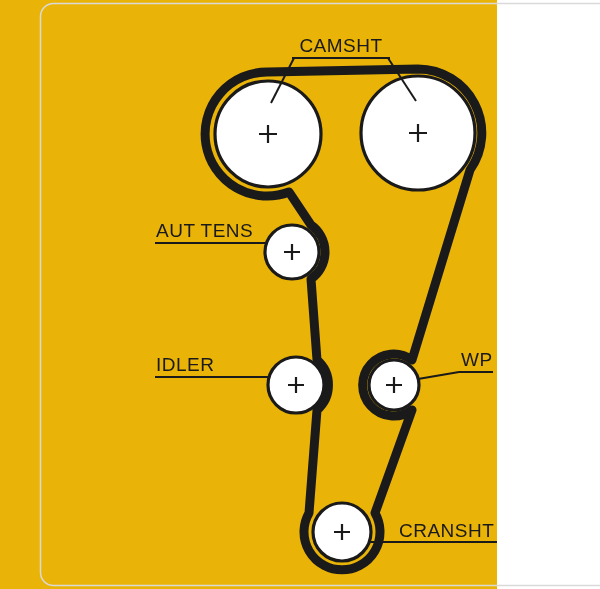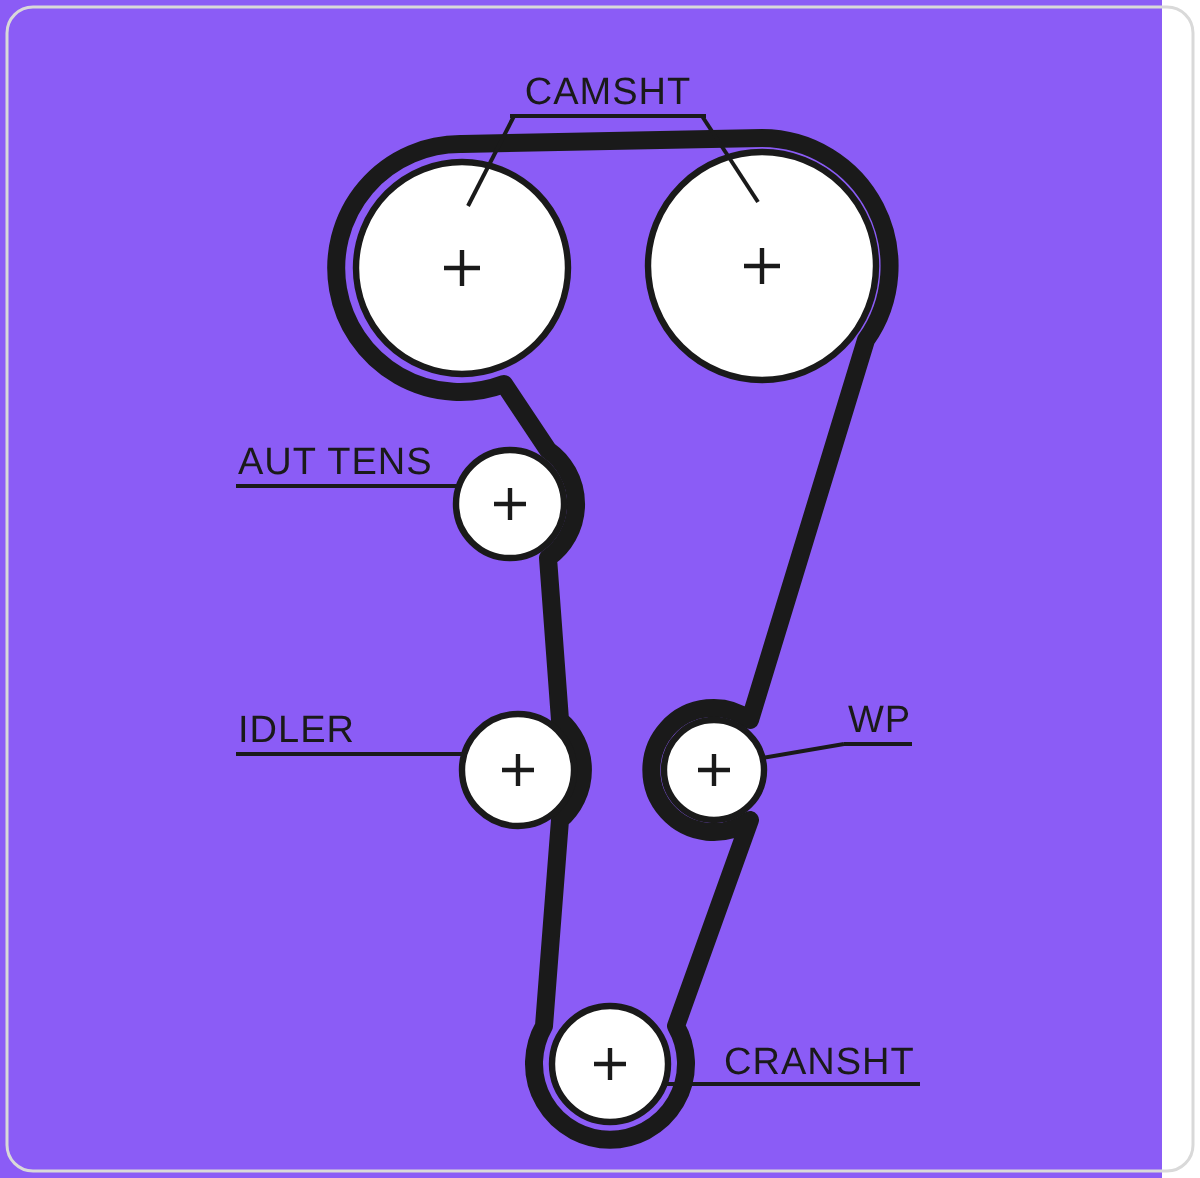--- a/index.html
+++ b/index.html
@@ -5,24 +5,25 @@
   html, body {
     margin: 0;
     padding: 0;
     background: #ffffff;
     width: 600px;
     height: 589px;
     font-family: "Liberation Sans", sans-serif;
   }
   .stage {
     position: relative;
-    width: 581px;
+    width: 497px;
     height: 589px;
-    background: #8b5cf6;
+    background: #eab308;
     box-sizing: border-box;
+    padding-left: 37px;
   }
   svg { display: block; }
   .frame {
     fill: none;
     stroke: #d9d9d9;
     stroke-width: 1.5;
   }
   .belt {
     fill: none;
     stroke-width: 9;

